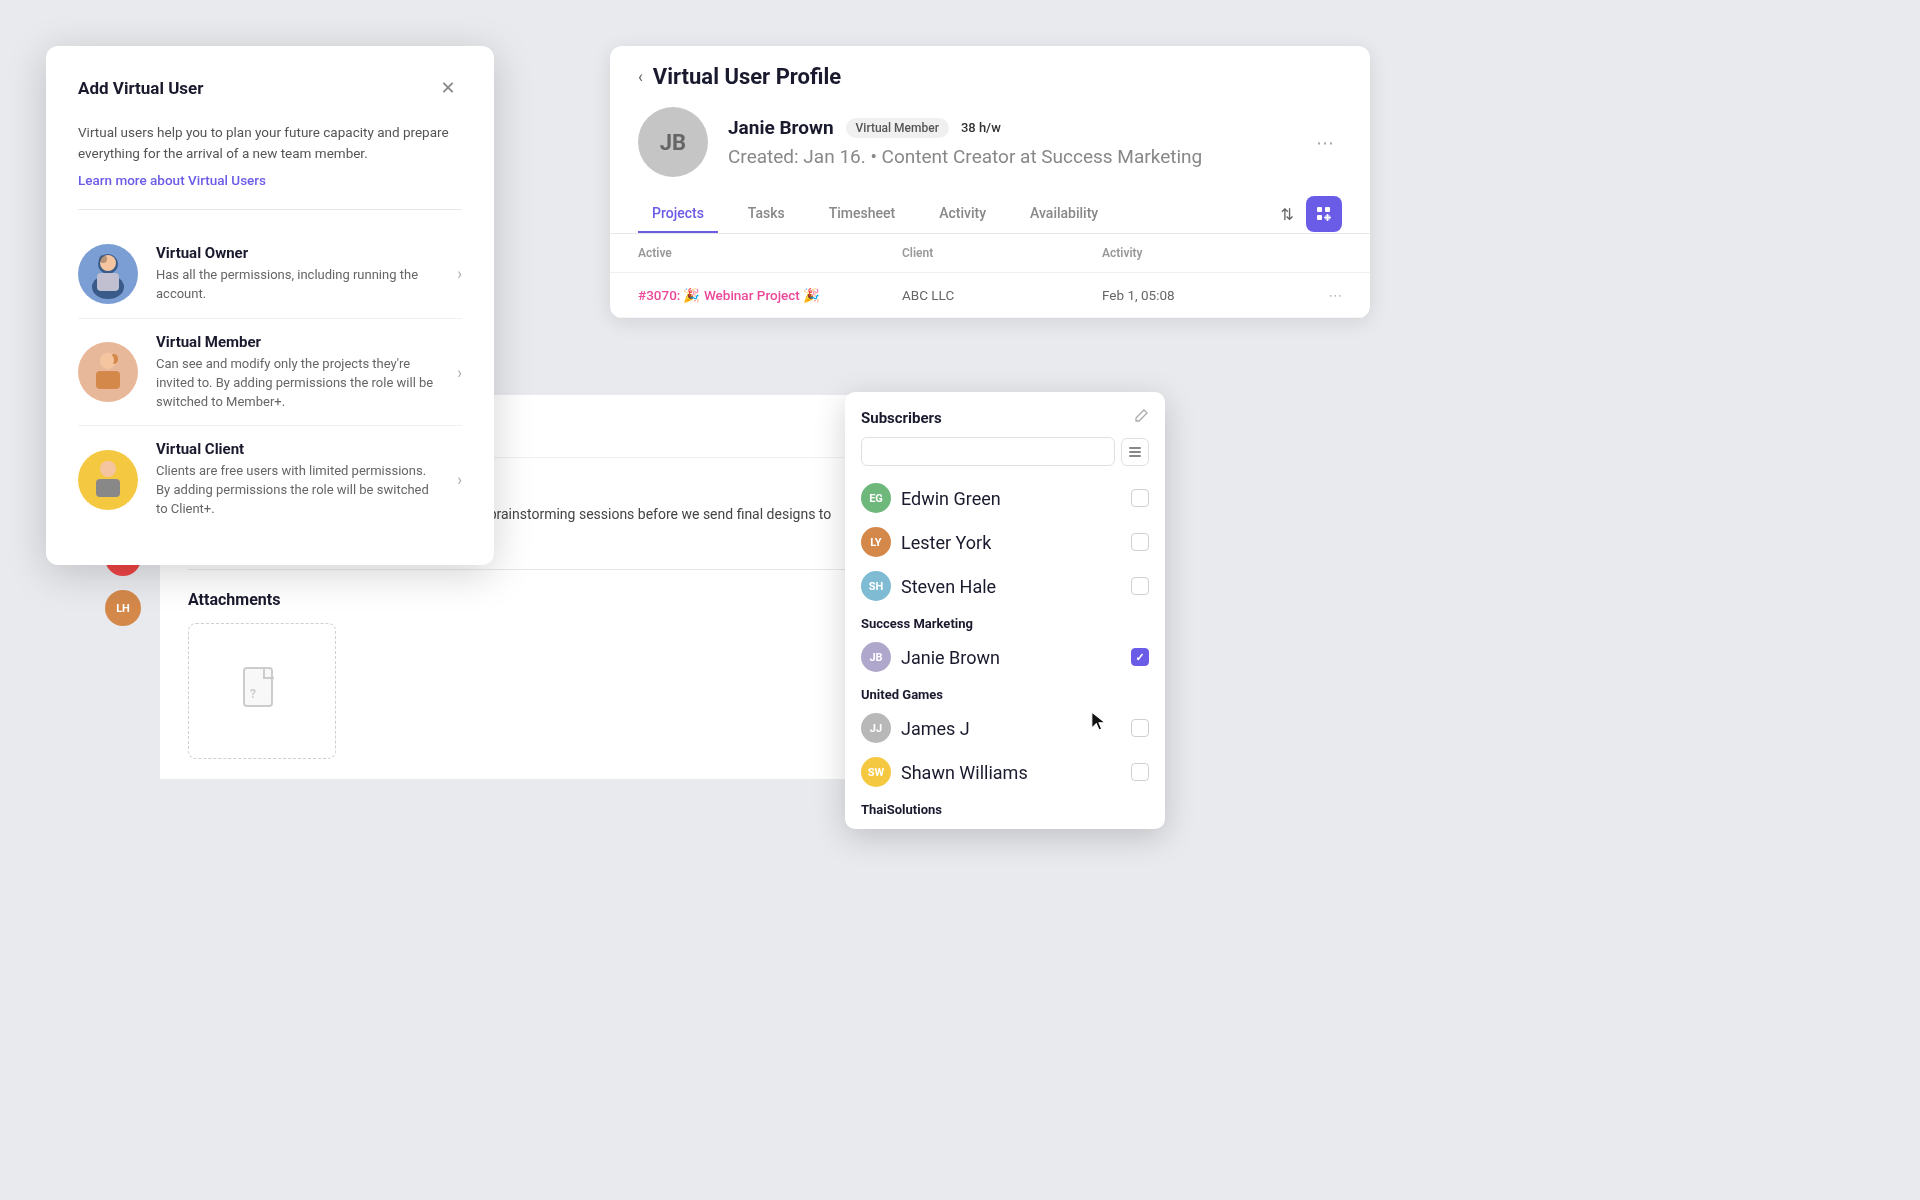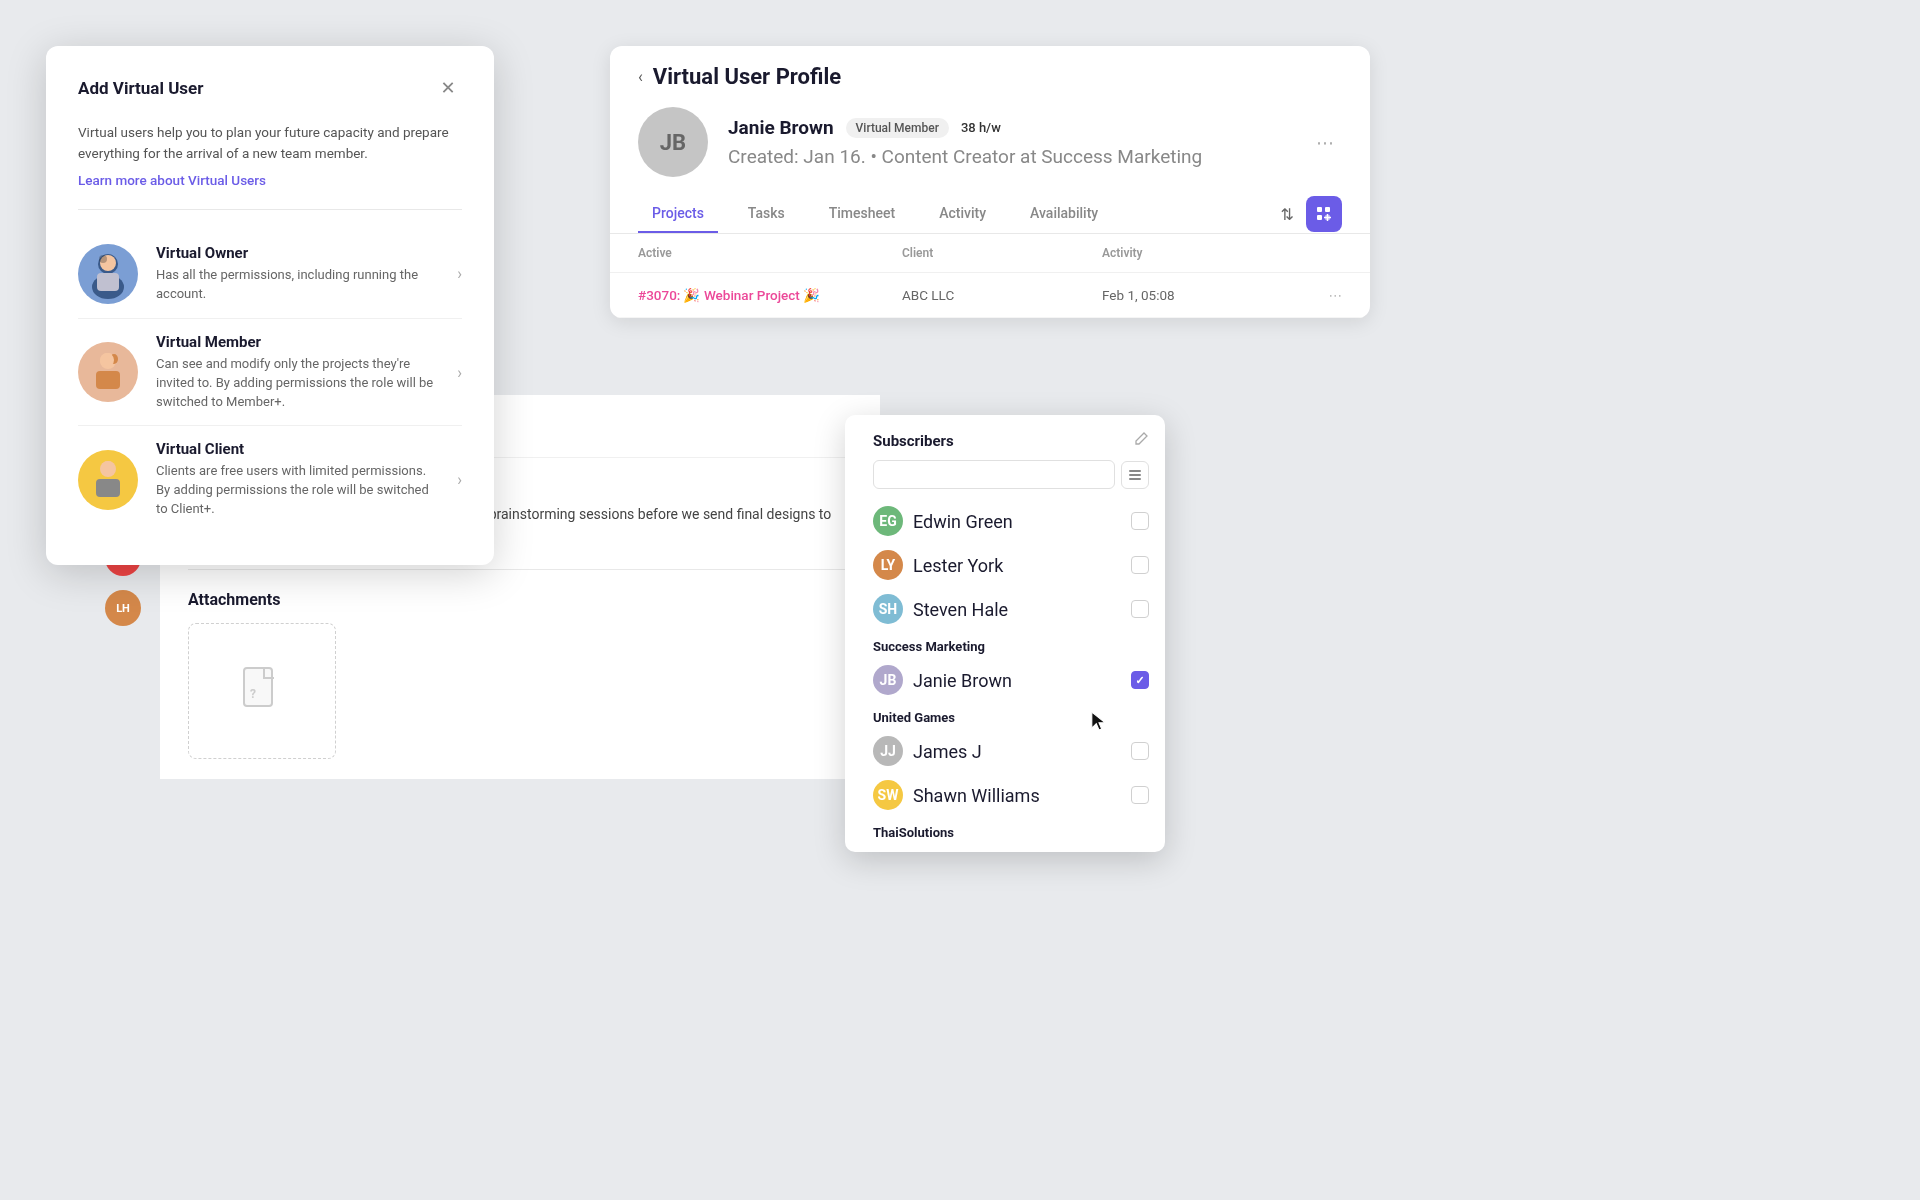--- a/index.html
+++ b/index.html
@@ -342,28 +342,28 @@
       display: flex;
       align-items: center;
       justify-content: center;
       flex-direction: column;
       color: #bbb;
     }
 
     
     .subscribers-dropdown {
       position: absolute;
-      top: 415px;
+      top: 392px;
       left: 845px;
       width: 320px;
       background: #fff;
       border-radius: 10px;
       box-shadow: 0 8px 32px rgba(0,0,0,0.18);
       z-index: 200;
-      padding: 16px 0 8px 12px;
+      padding: 16px 0 8px 0;
     }
     .subscribers-header {
       display: flex;
       align-items: center;
       justify-content: space-between;
       padding: 0 16px 10px 16px;
     }
     .subscribers-title {
       font-size: 15px;
       font-weight: 700;
@@ -408,21 +408,21 @@
       gap: 10px;
       cursor: pointer;
     }
     .sub-avatar {
       width: 30px;
       height: 30px;
       border-radius: 50%;
       display: flex;
       align-items: center;
       justify-content: center;
-      font-size: 14px;
+      font-size: 11px;
       font-weight: 700;
       color: white;
       flex-shrink: 0;
       text-align: center;
     }
     .sub-name {
       flex: 1;
       font-size: 18px;
       color: #1a1a2e;
     }

